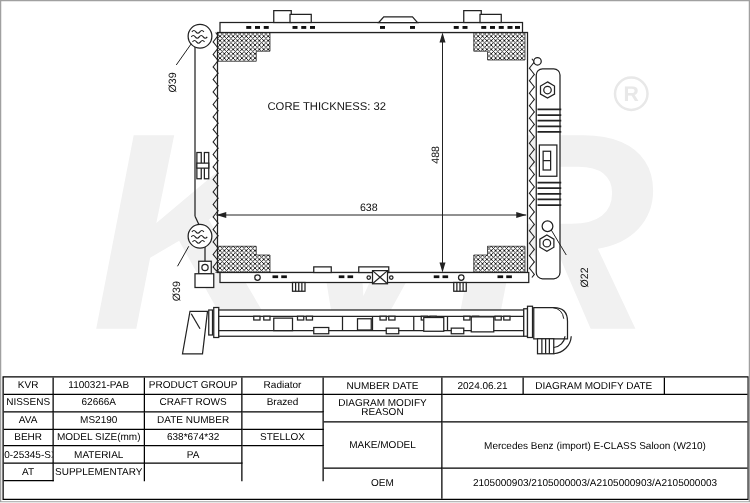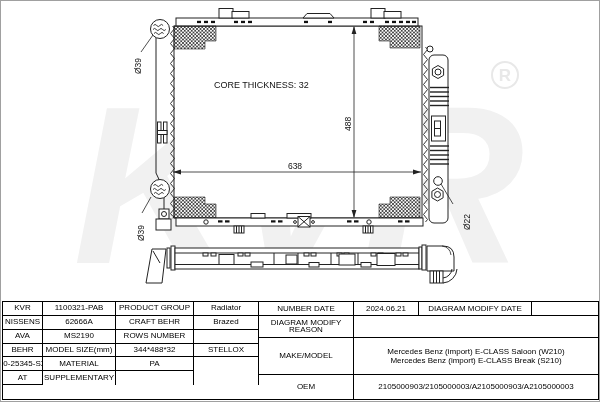--- a/index.html
+++ b/index.html
@@ -261,31 +261,31 @@
 
     <div class="tleft">
 
       <div class="cell">KVR</div>
       <div class="cell">1100321-PAB</div>
       <div class="cell">PRODUCT GROUP</div>
       <div class="cell">Radiator</div>
 
       <div class="cell">NISSENS</div>
       <div class="cell">62666A</div>
-      <div class="cell">CRAFT BEHR</div>
+      <div class="cell">CRAFT ROWS</div>
       <div class="cell">Brazed</div>
 
       <div class="cell">AVA</div>
       <div class="cell">MS2190</div>
-      <div class="cell">ROWS NUMBER</div>
+      <div class="cell">DATE NUMBER</div>
       <div class="cell"></div>
 
       <div class="cell">BEHR</div>
       <div class="cell">MODEL SIZE(mm)</div>
-      <div class="cell">344*488*32</div>
+      <div class="cell">638*674*32</div>
 
       <div class="cell">STELLOX</div>
       <div class="cell">10-25345-SX</div>
       <div class="cell">MATERIAL</div>
       <div class="cell">PA</div>
 
       <div class="cell span2 no-b"></div>
       <div class="cell">AT</div>
       <div class="cell no-b">SUPPLEMENTARY</div>
       <div class="cell no-b"></div>
@@ -297,20 +297,19 @@
       <div class="cell">2024.06.21</div>
       <div class="cell">DIAGRAM MODIFY DATE</div>
       <div class="cell no-r"></div>
 
       <div class="cell wrap">DIAGRAM MODIFY REASON</div>
       <div class="cell val2 no-r"></div>
 
       <div class="cell">MAKE/MODEL</div>
       <div class="cell val2 no-r mm">
         <span>Mercedes Benz (import) E-CLASS Saloon (W210)</span>
-        <span>Mercedes Benz (import) E-CLASS Break (S210)</span>
       </div>
 
       <div class="cell no-b">OEM</div>
       <div class="cell val2 no-r no-b">2105000903/2105000003/A2105000903/A2105000003</div>
     </div>
   </div>
 </div>
 
 </body></html>

